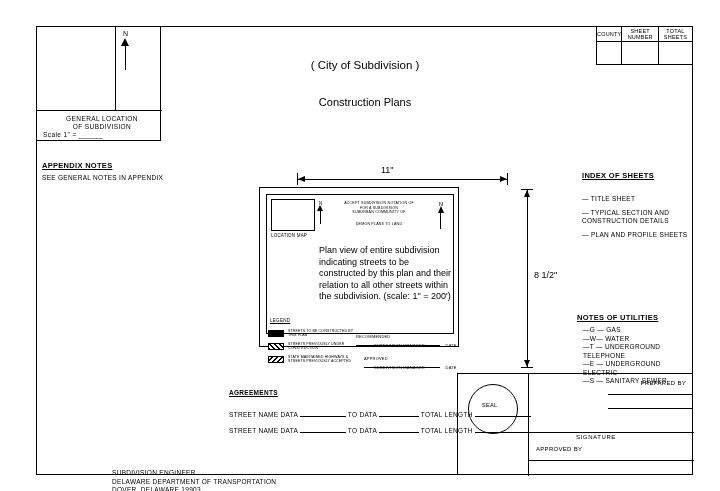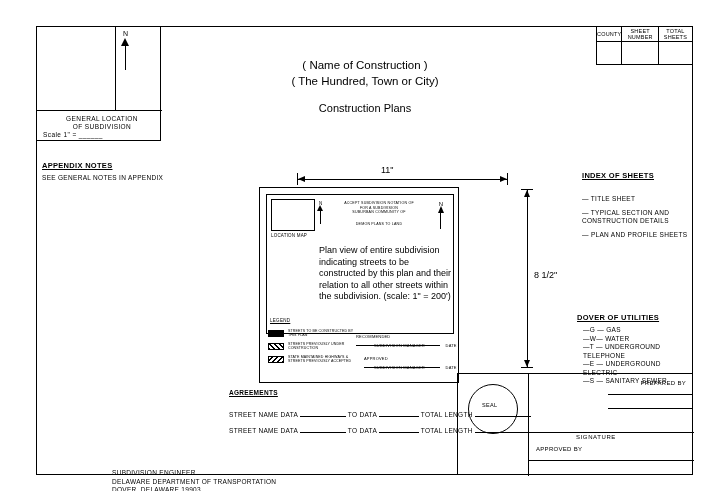--- a/index.html
+++ b/index.html
@@ -83,21 +83,21 @@
     letter-spacing: .3px;
   }
 
   
   #title-block {
     left: 218px; top: 30px;
     width: 220px;
     text-align: center;
   }
   #title-block .t-line { font-size: 11.5px; line-height: 16px; }
-  #title-block .t-sub { font-size: 11px; line-height: 15px; margin-top: 12px; }
+  #title-block .t-sub { font-size: 11px; line-height: 15px; margin-top: 22px; }
 
   
   #sheet-table {
     right: -1px; top: -1px;
     width: 97px; height: 38px;
     border-collapse: collapse;
   }
   #sheet-table table { border-collapse: collapse; width: 97px; }
   #sheet-table td {
     border: 1px solid #000;
@@ -106,21 +106,21 @@
     line-height: 6.5px;
     letter-spacing: .2px;
     padding: 0;
   }
   #sheet-table td.hd { height: 14px; vertical-align: middle; }
   #sheet-table td.bl { height: 22px; }
 
   
   #plan-outer {
     left: 222px; top: 160px;
-    width: 200px; height: 196px;
+    width: 200px; height: 160px;
   }
   #plan-inner-box {
     left: 6px; top: 6px;
     width: 188px; height: 140px;
     box-sizing: border-box;
   }
   #plan-small-box {
     left: 4px; top: 4px;
     width: 44px; height: 32px;
     box-sizing: border-box;
@@ -375,22 +375,21 @@
       <div>GENERAL LOCATION</div>
       <div>OF SUBDIVISION</div>
     </div>
     <div class="abs" id="loc-scale">Scale 1" = ______</div>
   </div>
 
   <div class="abs" id="gen-notes-title">APPENDIX NOTES</div>
   <div class="abs" id="gen-notes-text">SEE GENERAL NOTES IN APPENDIX</div>
 
   <div class="abs" id="title-block">
-    <div class="t-line">( Name of Construction )</div>
-    <div class="t-line">( The Hundred, Town or City)</div>
+    <div class="t-line">( City of Subdivision )</div>
     <div class="t-sub">Construction Plans</div>
   </div>
 
   <div class="abs" id="sheet-table">
     <table>
       <tbody>
           <tr>
         <td class="hd">COUNTY</td>
         <td class="hd">SHEET NUMBER</td>
         <td class="hd">TOTAL SHEETS</td>
@@ -479,21 +478,21 @@
     </div>
   </div>
 
   <div class="abs" id="index-title">INDEX OF SHEETS</div>
   <div class="abs" id="index-list">
     <div>— TITLE SHEET</div>
     <div style="max-width:110px;">— TYPICAL SECTION AND CONSTRUCTION DETAILS</div>
     <div>— PLAN AND PROFILE SHEETS</div>
   </div>
 
-  <div class="abs" id="util-title">DOVER OF UTILITIES</div>
+  <div class="abs" id="util-title">NOTES OF UTILITIES</div>
   <div class="abs" id="util-list">
     <div>—G — GAS</div>
     <div>—W— WATER</div>
     <div>—T — UNDERGROUND TELEPHONE</div>
     <div>—E — UNDERGROUND ELECTRIC</div>
     <div>—S — SANITARY SEWER</div>
   </div>
 
   <div class="abs" id="agree-title">AGREEMENTS</div>
 

